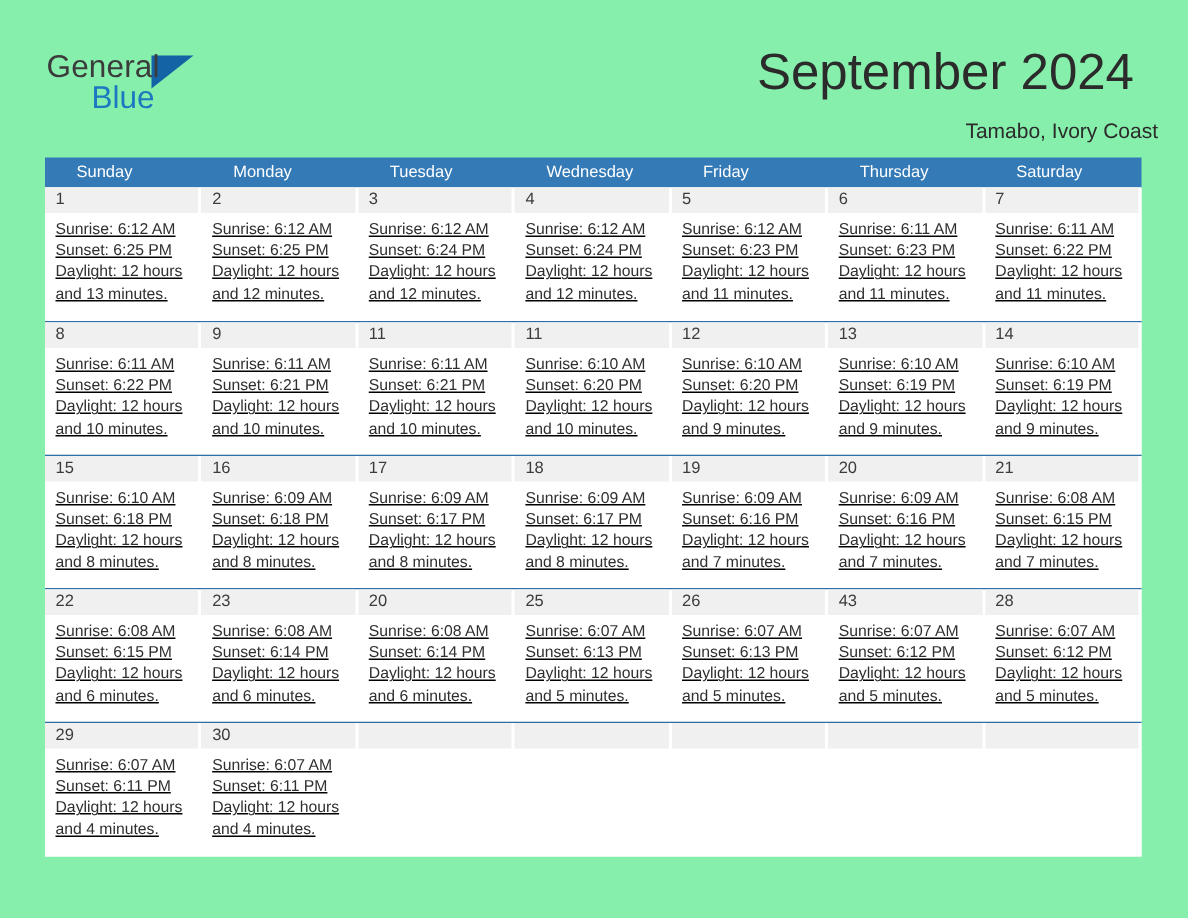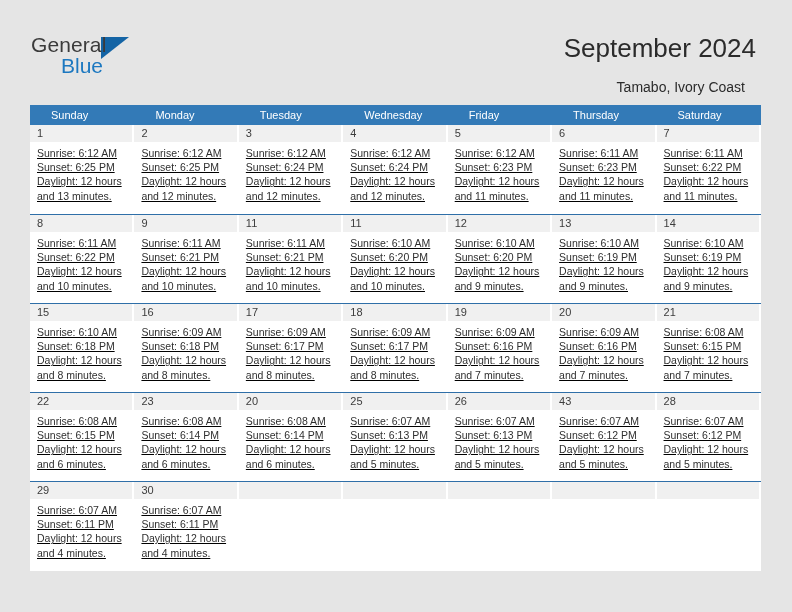--- a/index.html
+++ b/index.html
@@ -6,21 +6,21 @@
   html, body {
     margin: 0; padding: 0;
     width: 792px; height: 612px;
     background: #ffffff;
     font-family: "Liberation Sans", sans-serif;
     -webkit-font-smoothing: antialiased;
   }
   .page {
     position: relative;
     width: 792px; height: 612px;
-    background: #e5e5e5;
+    background: #86efac;
     overflow: hidden;
   }
 
   
   .header {
     position: absolute;
     left: 0; right: 0; top: 0;
     height: 100px;
   }
   .logo {
@@ -49,30 +49,30 @@
     position: absolute;
     left: 70px; top: 4px;
     width: 0; height: 0;
     border-left: 28px solid #1464a5;
     border-bottom: 22px solid transparent;
   }
 
   .title {
     position: absolute;
     right: 36px; top: 33px;
-    font-size: 26px;
+    font-size: 34px;
     color: #2b2b2b;
     font-weight: 400;
     line-height: 30px;
     white-space: nowrap;
     text-align: right;
   }
   .subtitle {
     position: absolute;
-    right: 47px; top: 79px;
+    right: 20px; top: 79px;
     font-size: 14px;
     color: #2b2b2b;
     line-height: 16px;
     white-space: nowrap;
     text-align: right;
   }
 
   
   .calendar {
     position: absolute;

